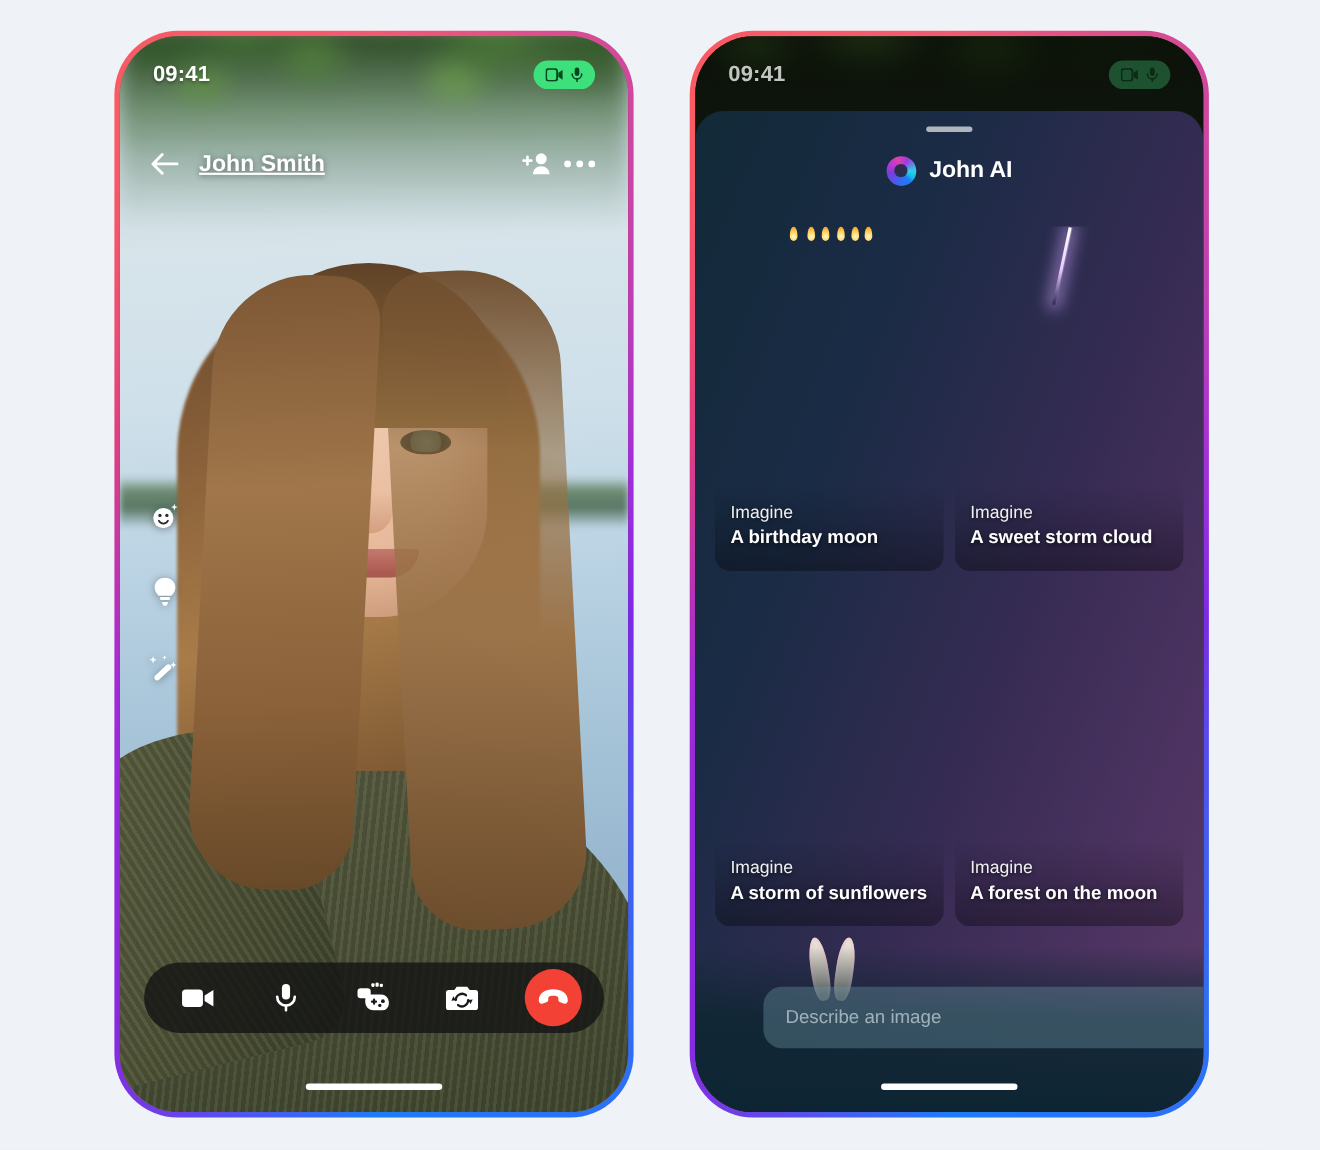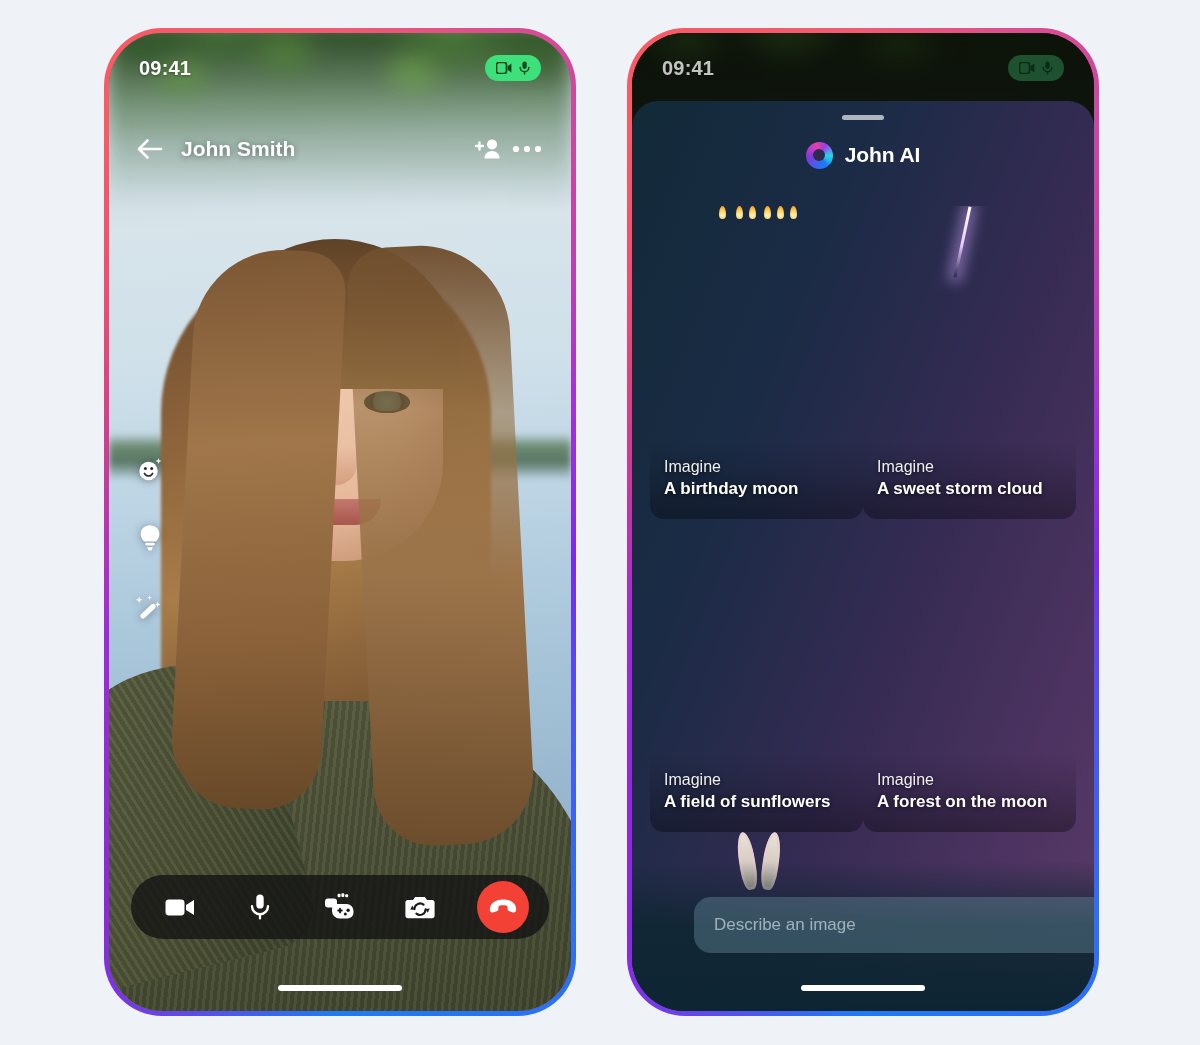--- a/index.html
+++ b/index.html
@@ -239,20 +239,21 @@
     z-index: 30;
   }
   .call-back { width: 34px; height: 34px; display:flex; align-items:center; justify-content:center; cursor:pointer; }
   .call-name {
     color: #fff;
     font-size: 21px;
     font-weight: bold;
     margin-left: 14px;
     text-shadow: 0 1px 6px rgba(0,0,0,0.45);
     flex: 1;
+    text-decoration: underline;
   }
   .call-hdr-icon { width: 40px; height: 34px; display:flex; align-items:center; justify-content:center; cursor:pointer; }
 
   
   .tool-rail {
     position: absolute;
     left: 22px; top: 418px;
     display: flex; flex-direction: column; gap: 30px;
     z-index: 30;
   }
@@ -364,20 +365,21 @@
     font-weight: bold;
     letter-spacing: -0.1px;
   }
 
   .grid {
     position: absolute;
     left: 18px; right: 18px;
     top: 105px; bottom: 0;
     display: grid;
     grid-template-columns: 1fr 1fr;
+    gap: 10px;
   }
   .card {
     position: relative;
     height: 313px;
     border-radius: 14px;
     overflow: hidden;
     cursor: pointer;
   }
   .card-art { position: absolute; inset: 0; }
   .card-cap {
@@ -796,21 +798,21 @@
                 
                 
                 
                 
                 
               </div>
 
             </div>
             <div class="card-cap">
               <div class="cap-kicker">Imagine</div>
-              <div class="cap-prompt">A field of sunflowers</div>
+              <div class="cap-prompt">A storm of sunflowers</div>
             </div>
           </div>
 
           <div class="card">
             <div class="card-art art-moon">
               <div class="moon-disc"></div>
 
               <div class="moon-ground"></div>
               <div class="tree" style="left:4%;width:34px;height:62%;"></div>
               <div class="tree" style="left:16%;width:24px;height:48%;"></div>

